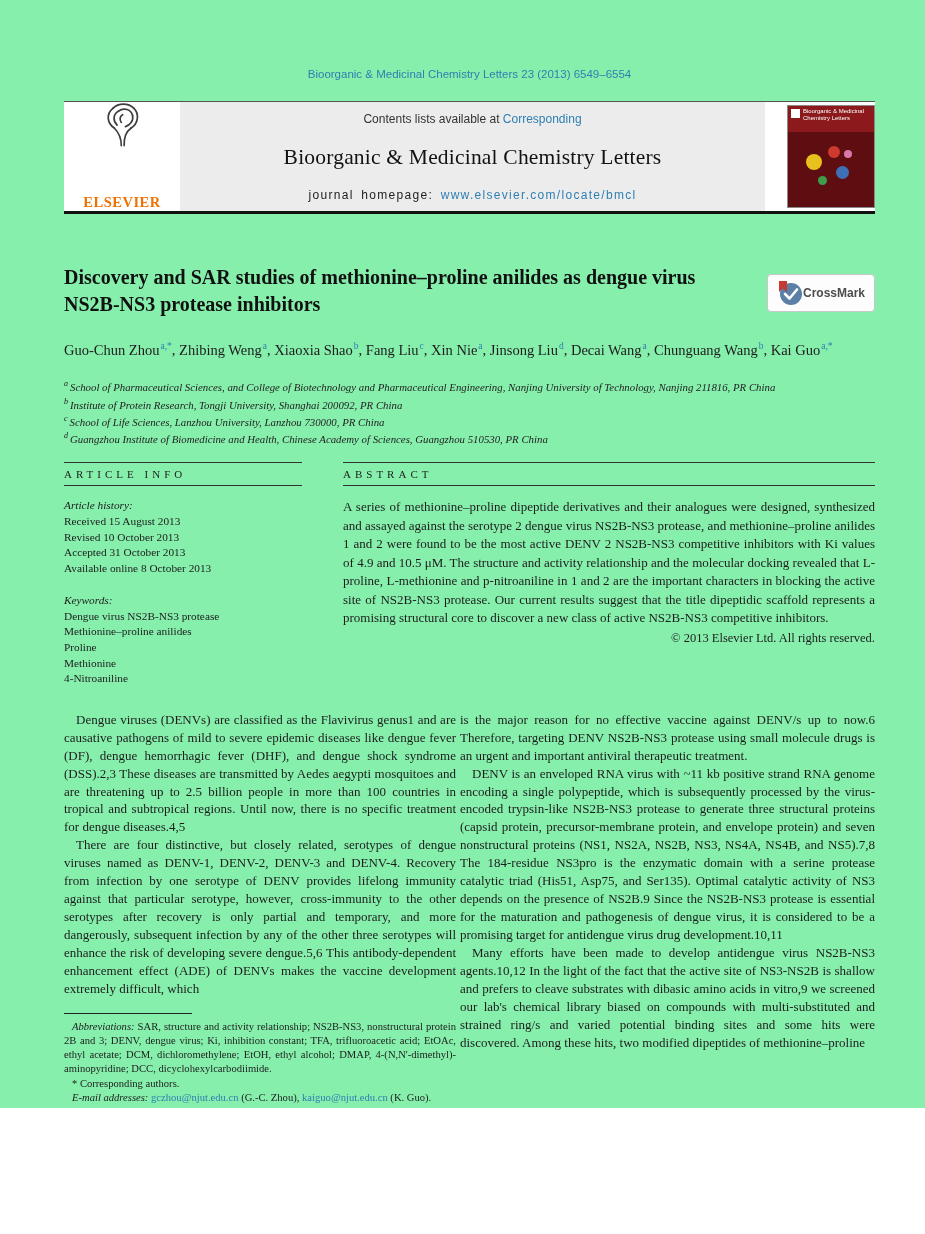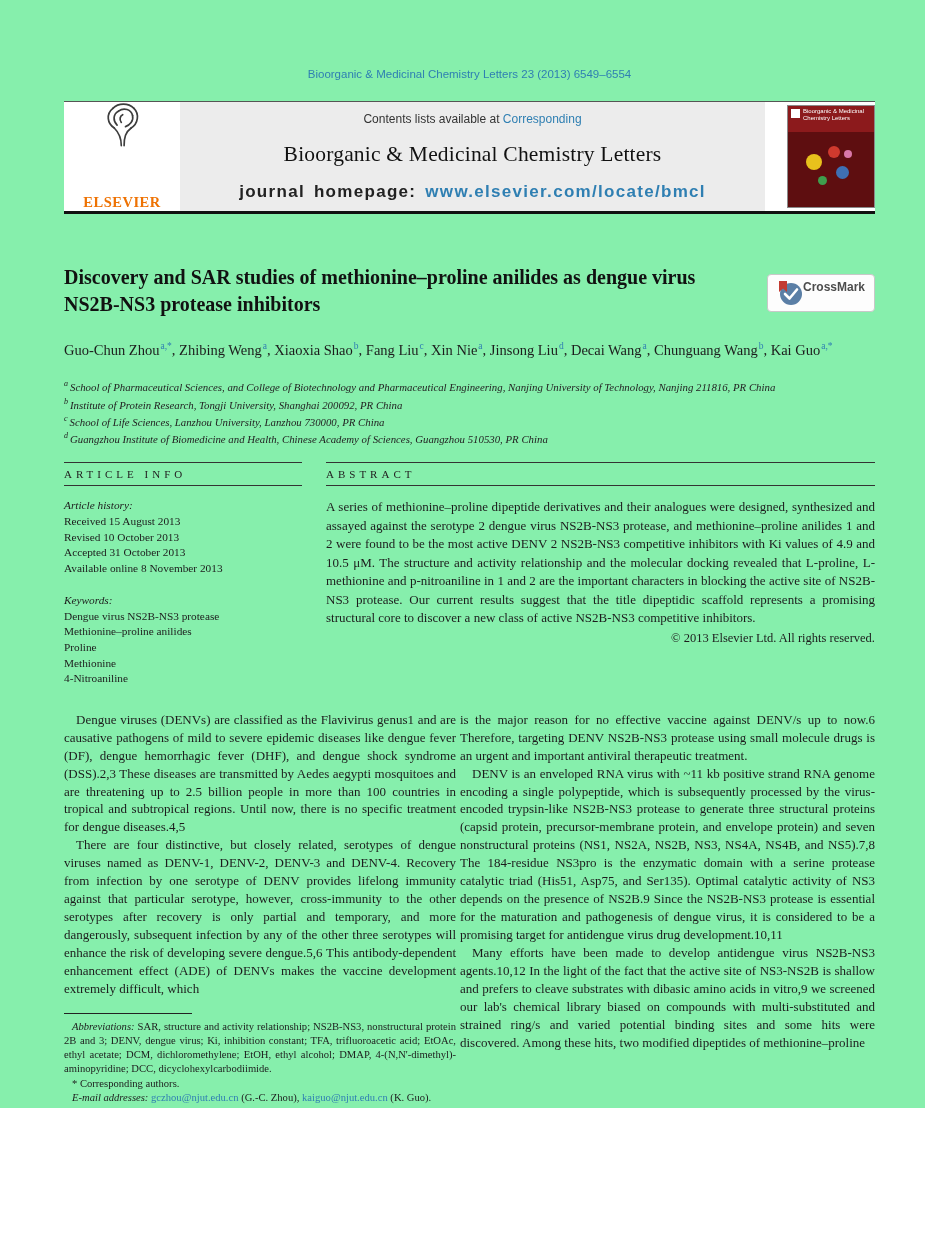--- a/index.html
+++ b/index.html
@@ -28,57 +28,57 @@
     margin-top:2px; font-family:"Liberation Serif", serif; font-weight:bold;
     font-size:14.5px; letter-spacing:0.5px; color:var(--elsevier-orange,#ee7203);
   }
   .mast {
     flex:1; background:#ececec; display:flex; flex-direction:column;
     justify-content:space-between; padding:10px 14px 9px 14px; text-align:center;
   }
   .contents-line { font-family:"Liberation Sans", sans-serif; font-size:12px; color:#333; }
   .journal-title-big { font-size:21.5px; color:#111; letter-spacing:0.2px; }
   .homepage-line {
-    font-family:"Liberation Sans", sans-serif; font-size:17px;
-    letter-spacing:1.3px; word-spacing:3px; color:#222;font-weight:bold;
+    font-family:"Liberation Sans", sans-serif; font-size:12px;
+    letter-spacing:1.3px; word-spacing:3px; color:#222;
   }
   .link { color:var(--link-teal,#2f7fb2); text-decoration:none; cursor:pointer; }
   .cover-box { width:110px; background:#fff; display:flex; align-items:center; justify-content:flex-end; }
   .cover { width:88px; height:103px; border:1px solid #8a8a8a; display:flex; flex-direction:column; overflow:hidden; }
   .cover-head { background:var(--cover-maroon,#7d1518); height:26px; padding:2px 3px; display:flex; gap:3px; }
   .cover-logo-sq { width:9px; height:9px; background:#fff; flex:none; margin-top:1px; }
   .cover-title { color:#fff; font-family:"Liberation Sans", sans-serif; font-size:6px; line-height:1.2; text-align:left; }
   .cover-body { flex:1; background:#5e0e10; position:relative; }
   .dot { position:absolute; border-radius:50%; }
   .dot.d1 { width:16px; height:16px; background:#e8c11c; left:18px; top:22px; }
   .dot.d2 { width:12px; height:12px; background:#cf3a2e; left:40px; top:14px; }
   .dot.d3 { width:13px; height:13px; background:#3f6fb4; left:48px; top:34px; }
   .dot.d4 { width:9px;  height:9px;  background:#3f9e4d; left:30px; top:44px; }
   .dot.d5 { width:8px;  height:8px;  background:#d977a8; left:56px; top:18px; }
 
   
   .title-row { display:flex; margin-top:50px; align-items:flex-start; }
   .article-title { font-size:20px; font-weight:bold; line-height:1.35; width:672px; color:#111; }
   .crossmark {
-    margin-left:auto; margin-top:10px; display:flex; 
+    margin-left:auto; margin-top:10px; display:flex; align-items:center; 
     border:1px solid #c8c8c8; border-radius:4px; background:#fdfdfd; padding:5px 9px;
   }
   .cm-text { font-family:"Liberation Sans", sans-serif; font-size:12px; font-weight:bold; color:#4c4c4c; }
 
   
   .authors { margin-top:21px; font-size:14.5px; line-height:1.55; width:811px; }
   .authors sup { font-size:9.5px; color:var(--link-teal,#2f7fb2); margin-left:1px; }
   .affils { margin-top:17px; }
   .affil { font-style:italic; font-size:10.8px; line-height:1.45; color:#222; }
   .affil sup { font-size:8px; margin-right:2px; }
 
   
   .meta-section { display:flex; margin-top:15px; }
   .info-col { width:238px; flex:none; }
-  .abs-col { flex:1; margin-left:24px; }
+  .abs-col { flex:1; margin-left:41px; }
   .sec-head {
     font-size:11px; letter-spacing:4px; color:#222;
     border-top:1px solid #333; border-bottom:1px solid #333;
     padding:5px 0 5px 0; font-weight:normal;
   }
   .info-body { padding-top:12px; font-size:11.3px; line-height:1.38; }
   .hist-label, .kw-label { font-style:italic; }
   .kw-block { margin-top:17px; }
   .abs-body { padding-top:12px; font-size:13px; line-height:1.42; text-align:justify; }
   .abs-copyright { text-align:right; margin-top:2px; font-size:12.5px; }
@@ -173,21 +173,21 @@
     </div>
 
     <div class="meta-section">
       <div class="info-col">
         <div class="sec-head">ARTICLE INFO</div>
         <div class="info-body">
           <div class="hist-label">Article history:</div>
           <div>Received 15 August 2013</div>
           <div>Revised 10 October 2013</div>
           <div>Accepted 31 October 2013</div>
-          <div>Available online 8 November 2013</div>
+          <div>Available online 8 October 2013</div>
           <div class="kw-block">
             <div class="kw-label">Keywords:</div>
             <div>Dengue virus NS2B-NS3 protease</div>
             <div>Methionine–proline anilides</div>
             <div>Proline</div>
             <div>Methionine</div>
             <div>4-Nitroaniline</div>
           </div>
         </div>
       </div>

